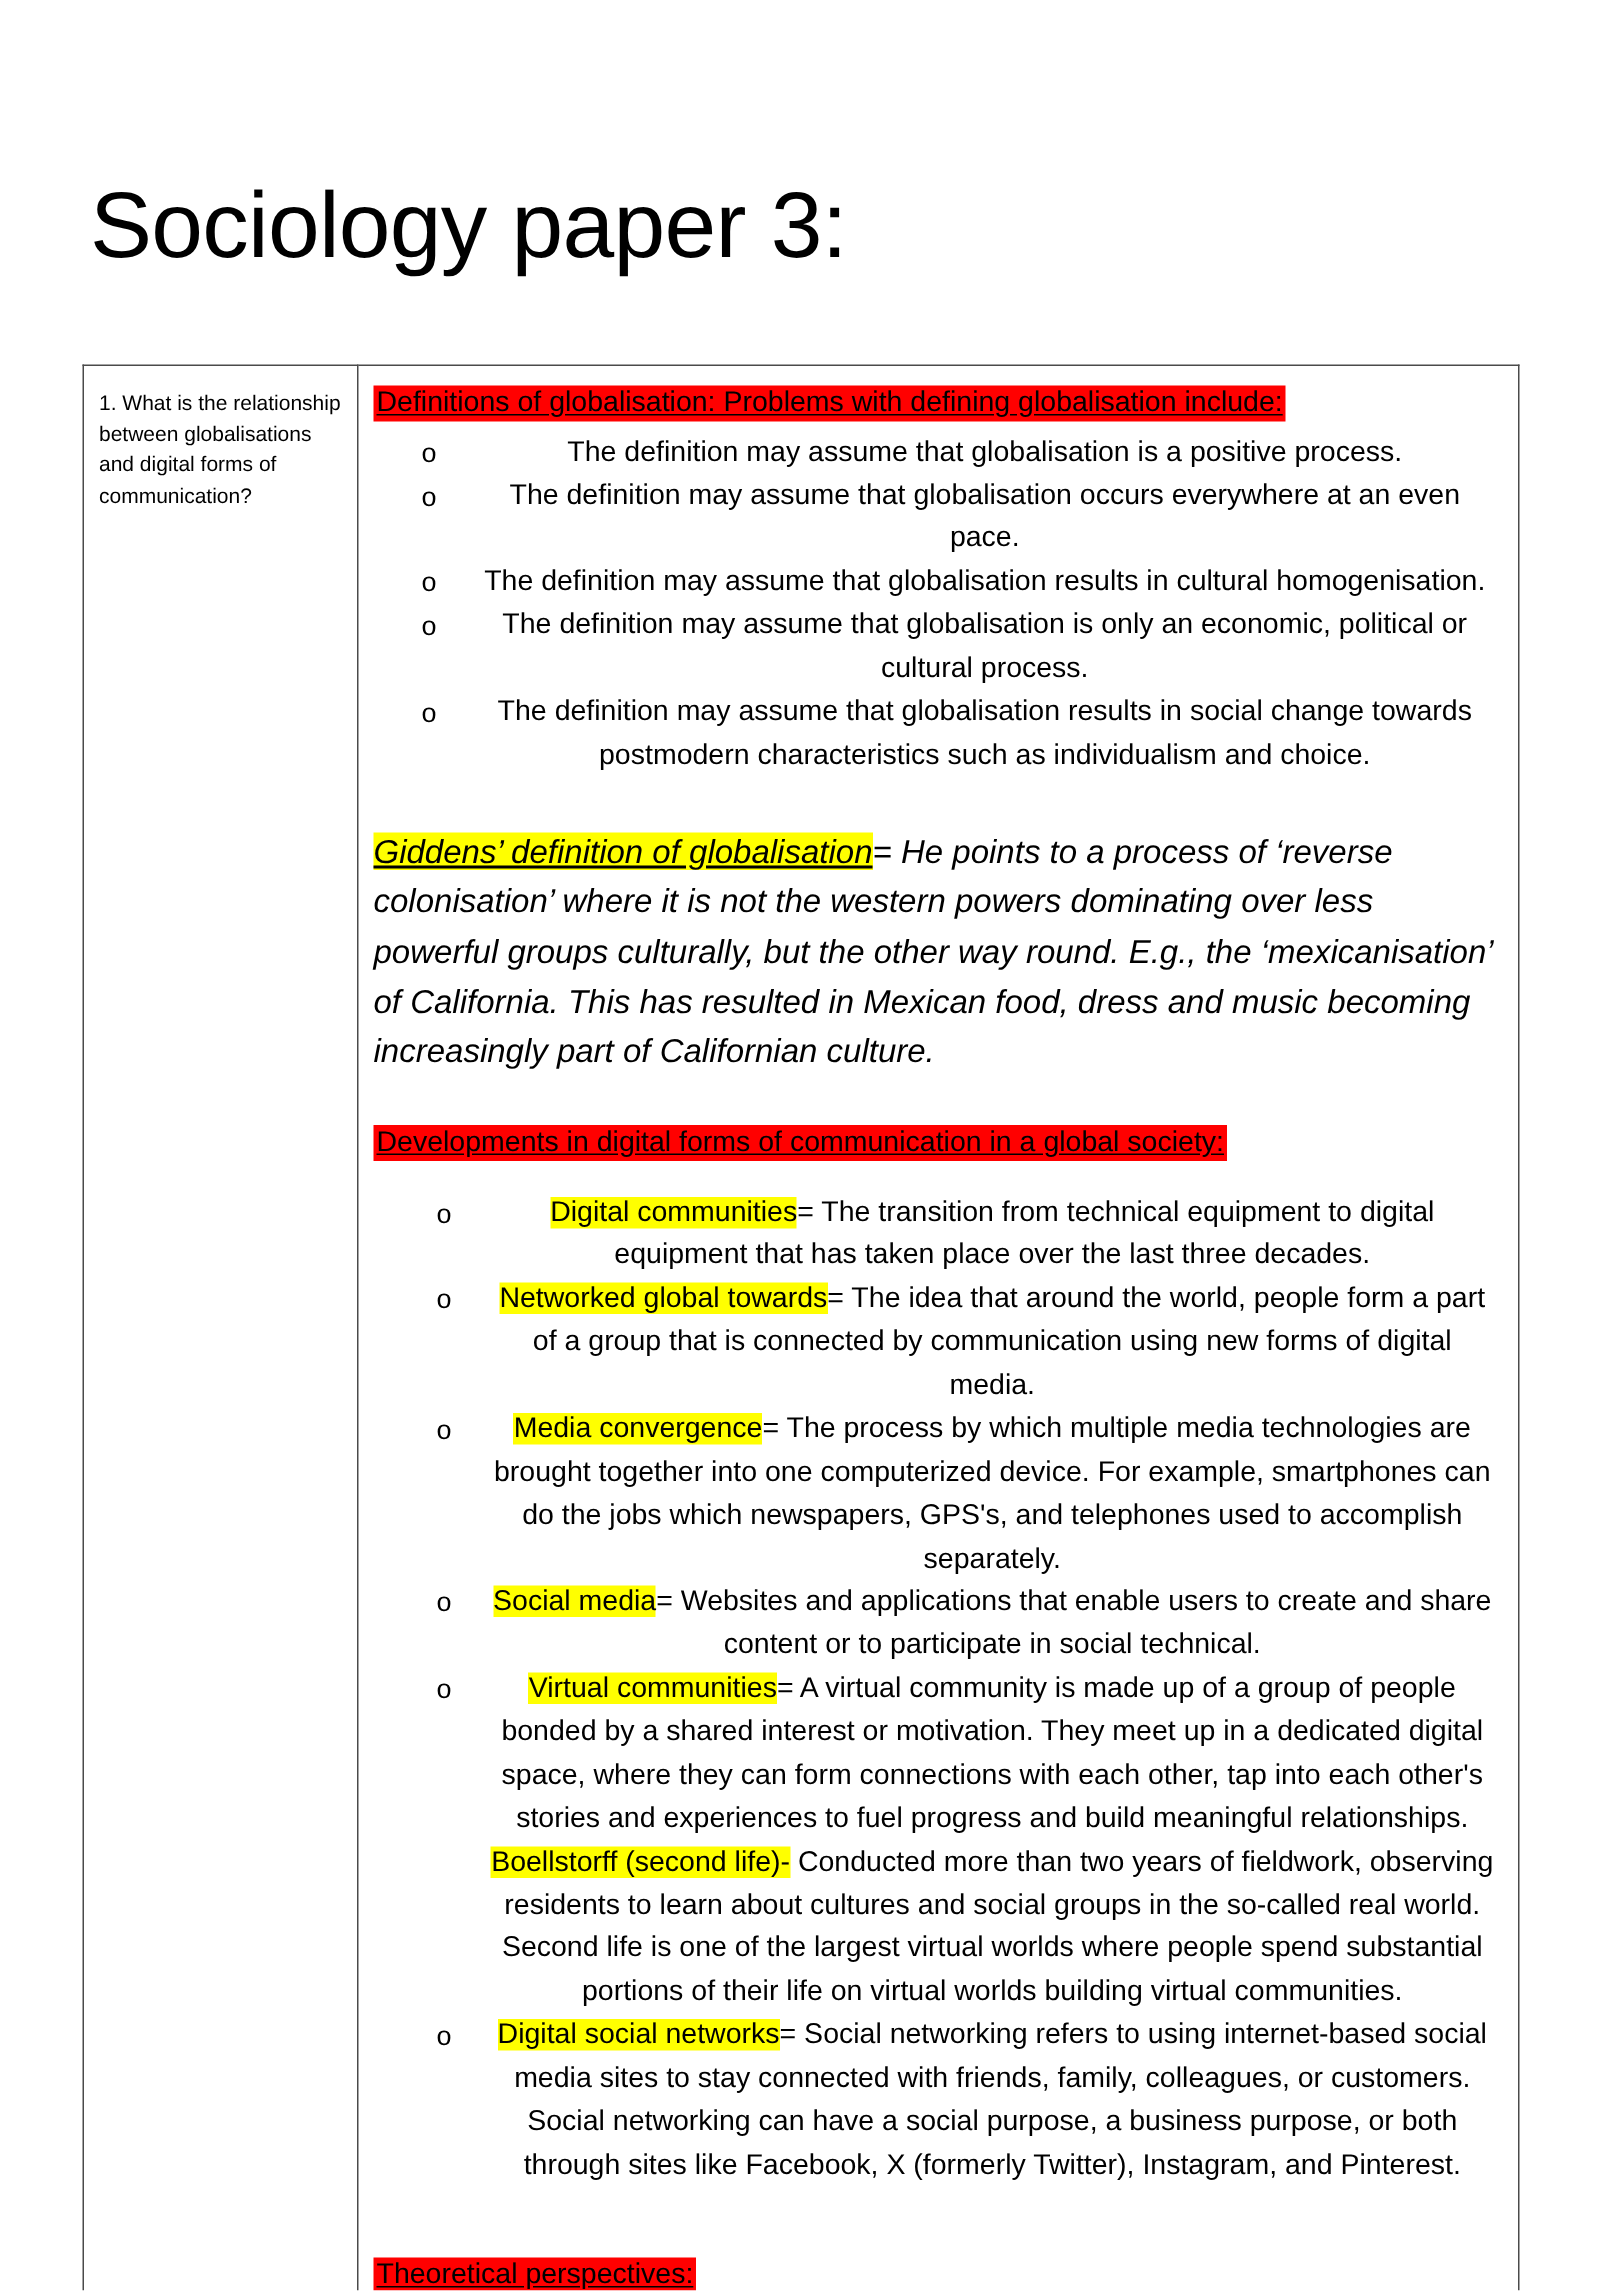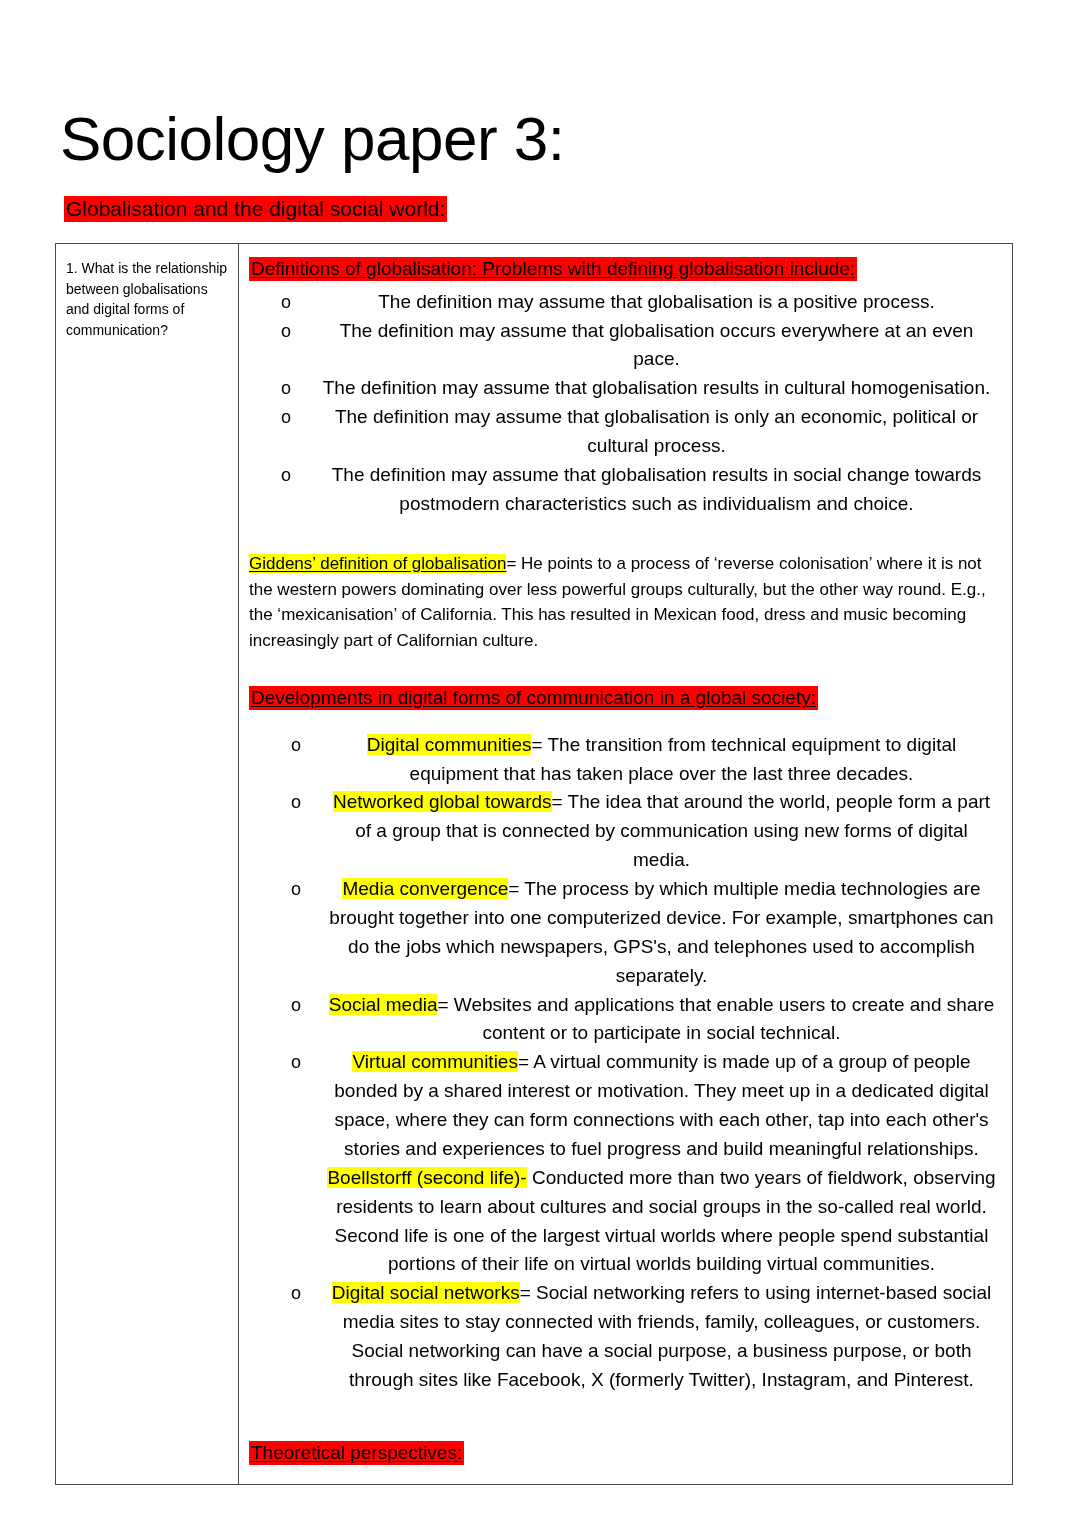--- a/index.html
+++ b/index.html
@@ -20,21 +20,21 @@
     width: 1080px;
     height: 1527px;
     overflow: hidden;
     background: #ffffff;
   }
 
   
   .doc-title {
     position: absolute;
     left: 60px;
-    top: 64px;
+    top: 76px;
     font-size: 62px;
     line-height: 1.05;
     font-weight: 400;
     letter-spacing: -0.5px;
     white-space: nowrap;
   }
 
   
   .subtitle-wrap {
     position: absolute;
@@ -119,23 +119,24 @@
     line-height: 1.58;
   }
   ul.olist.indent2 > li {
     padding-left: 76px;
   }
   ul.olist.indent2 > li::before {
     left: 42px;
   }
 
   .para {
-    font-size: 17px;
+    font-size: 22px;
     line-height: 1.52;
     margin: 0;
+    font-style: italic;
   }
 
   .hl-yellow {
     background: #ffff00;
     color: #000000;
     box-decoration-break: clone;
     -webkit-box-decoration-break: clone;
   }
   .hl-yellow.uline {
     text-decoration: underline;
@@ -146,23 +147,20 @@
   .gap-lg { height: 32px; }
   .gap-xl { height: 46px; }
 </style>
 </head>
 <body>
 
 <div class="page">
 
   <h1 class="doc-title">Sociology paper 3:</h1>
 
-  <div class="subtitle-wrap">
-    <span class="subtitle"><span class="hl-red">Globalisation and the digital social world:</span></span>
-  </div>
 
   <table class="notes-table">
     <tbody>
       <tr>
 
         <td class="col-q">
           <div class="cell-inner-q">1. What is the relationship between globalisations and digital forms of communication?</div>
         </td>
 
         <td class="col-a">

